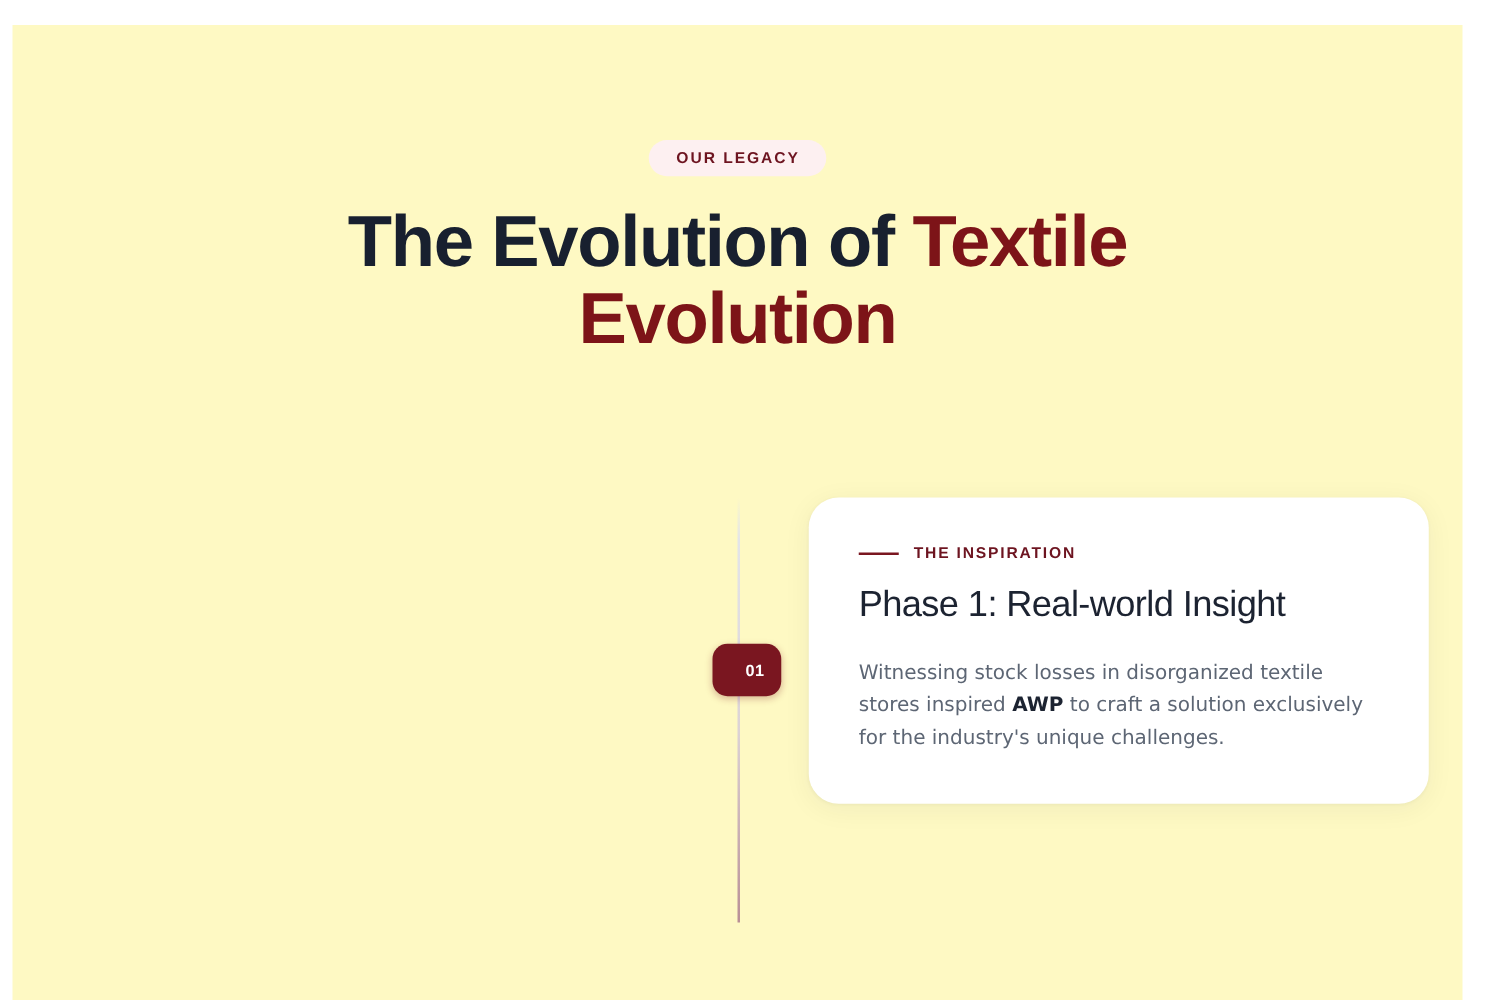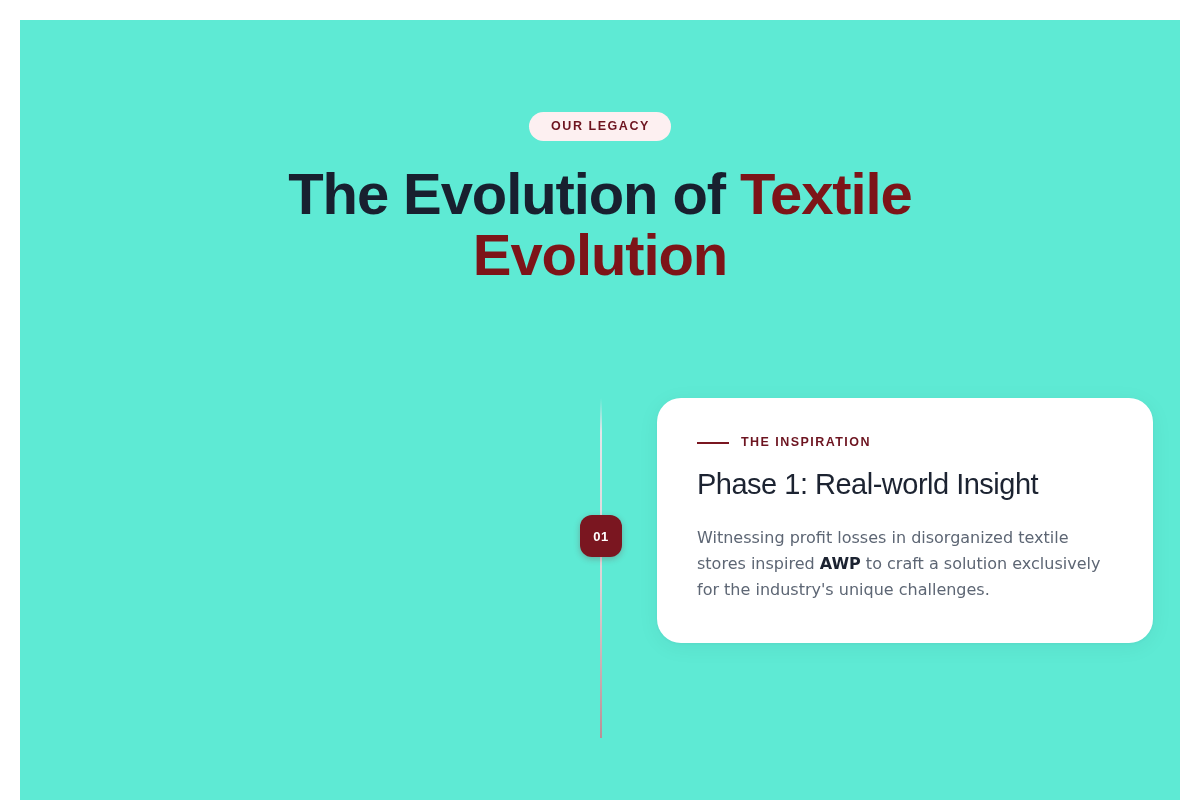--- a/index.html
+++ b/index.html
@@ -7,25 +7,25 @@
     padding: 0;
     width: 1200px;
     height: 800px;
     background: #ffffff;
     font-family: "DejaVu Sans", sans-serif;
     overflow: hidden;
   }
 
   .page {
     position: absolute;
-    left: 20px;
+    left: 10px;
     top: 20px;
     width: 1160px;
     height: 780px;
-    background: #5eead4;
+    background: #fef9c3;
     overflow: hidden;
   }
 
   
   .hero {
     padding-top: 92px;
     text-align: center;
   }
 
   .eyebrow-badge {
@@ -94,20 +94,21 @@
     background: #7a1620;
     color: #ffffff;
     font-size: 13px;
     font-weight: bold;
     letter-spacing: 0.4px;
     display: flex;
     align-items: center;
     justify-content: center;
     font-family: "Liberation Sans", sans-serif;
     box-shadow: 0 2px 6px rgba(122,22,32,0.28);
+    padding-left: 13px;
   }
 
   .timeline-card {
     position: absolute;
     left: 637px;
     top: 0;
     width: 496px;
     background: #ffffff;
     border-radius: 24px;
     padding: 38px 40px 40px 40px;
@@ -185,19 +186,19 @@
 
     <article class="timeline-card">
 
       <div class="card-kicker">
         <span class="kicker-rule"></span>
         <span class="kicker-text">THE INSPIRATION</span>
       </div>
 
       <h2 class="card-title">Phase 1: Real-world Insight</h2>
 
-      <p class="card-body"><span>Witnessing profit losses in disorganized textile stores inspired </span><span class="strong">AWP</span><span> to craft a solution exclusively for the industry's unique challenges.</span></p>
+      <p class="card-body"><span>Witnessing stock losses in disorganized textile stores inspired </span><span class="strong">AWP</span><span> to craft a solution exclusively for the industry's unique challenges.</span></p>
 
     </article>
 
   </section>
 
 </div>
 
 </body></html>

